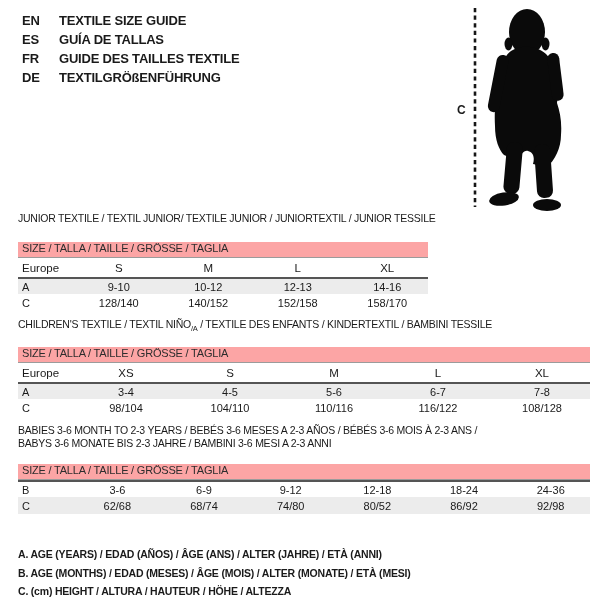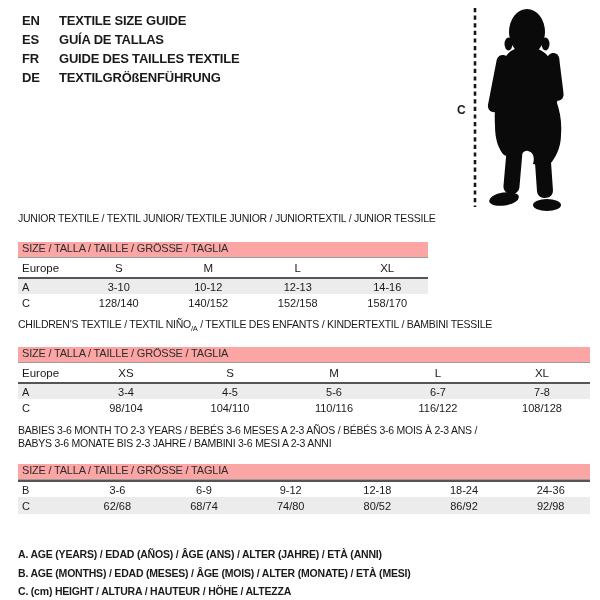--- a/index.html
+++ b/index.html
@@ -105,21 +105,21 @@
     </div>
     <div class="t-row cols">
       <span class="t-label">Europe</span>
       <span class="t-cell">S</span>
       <span class="t-cell">M</span>
       <span class="t-cell">L</span>
       <span class="t-cell">XL</span>
     </div>
     <div class="t-row t-alt t-sep">
       <span class="t-label">A</span>
-      <span class="t-cell">3-10</span>
+      <span class="t-cell">9-10</span>
       <span class="t-cell">10-12</span>
       <span class="t-cell">12-13</span>
       <span class="t-cell">14-16</span>
     </div>
     <div class="t-row">
       <span class="t-label">C</span>
       <span class="t-cell">128/140</span>
       <span class="t-cell">140/152</span>
       <span class="t-cell">152/158</span>
       <span class="t-cell">158/170</span>

